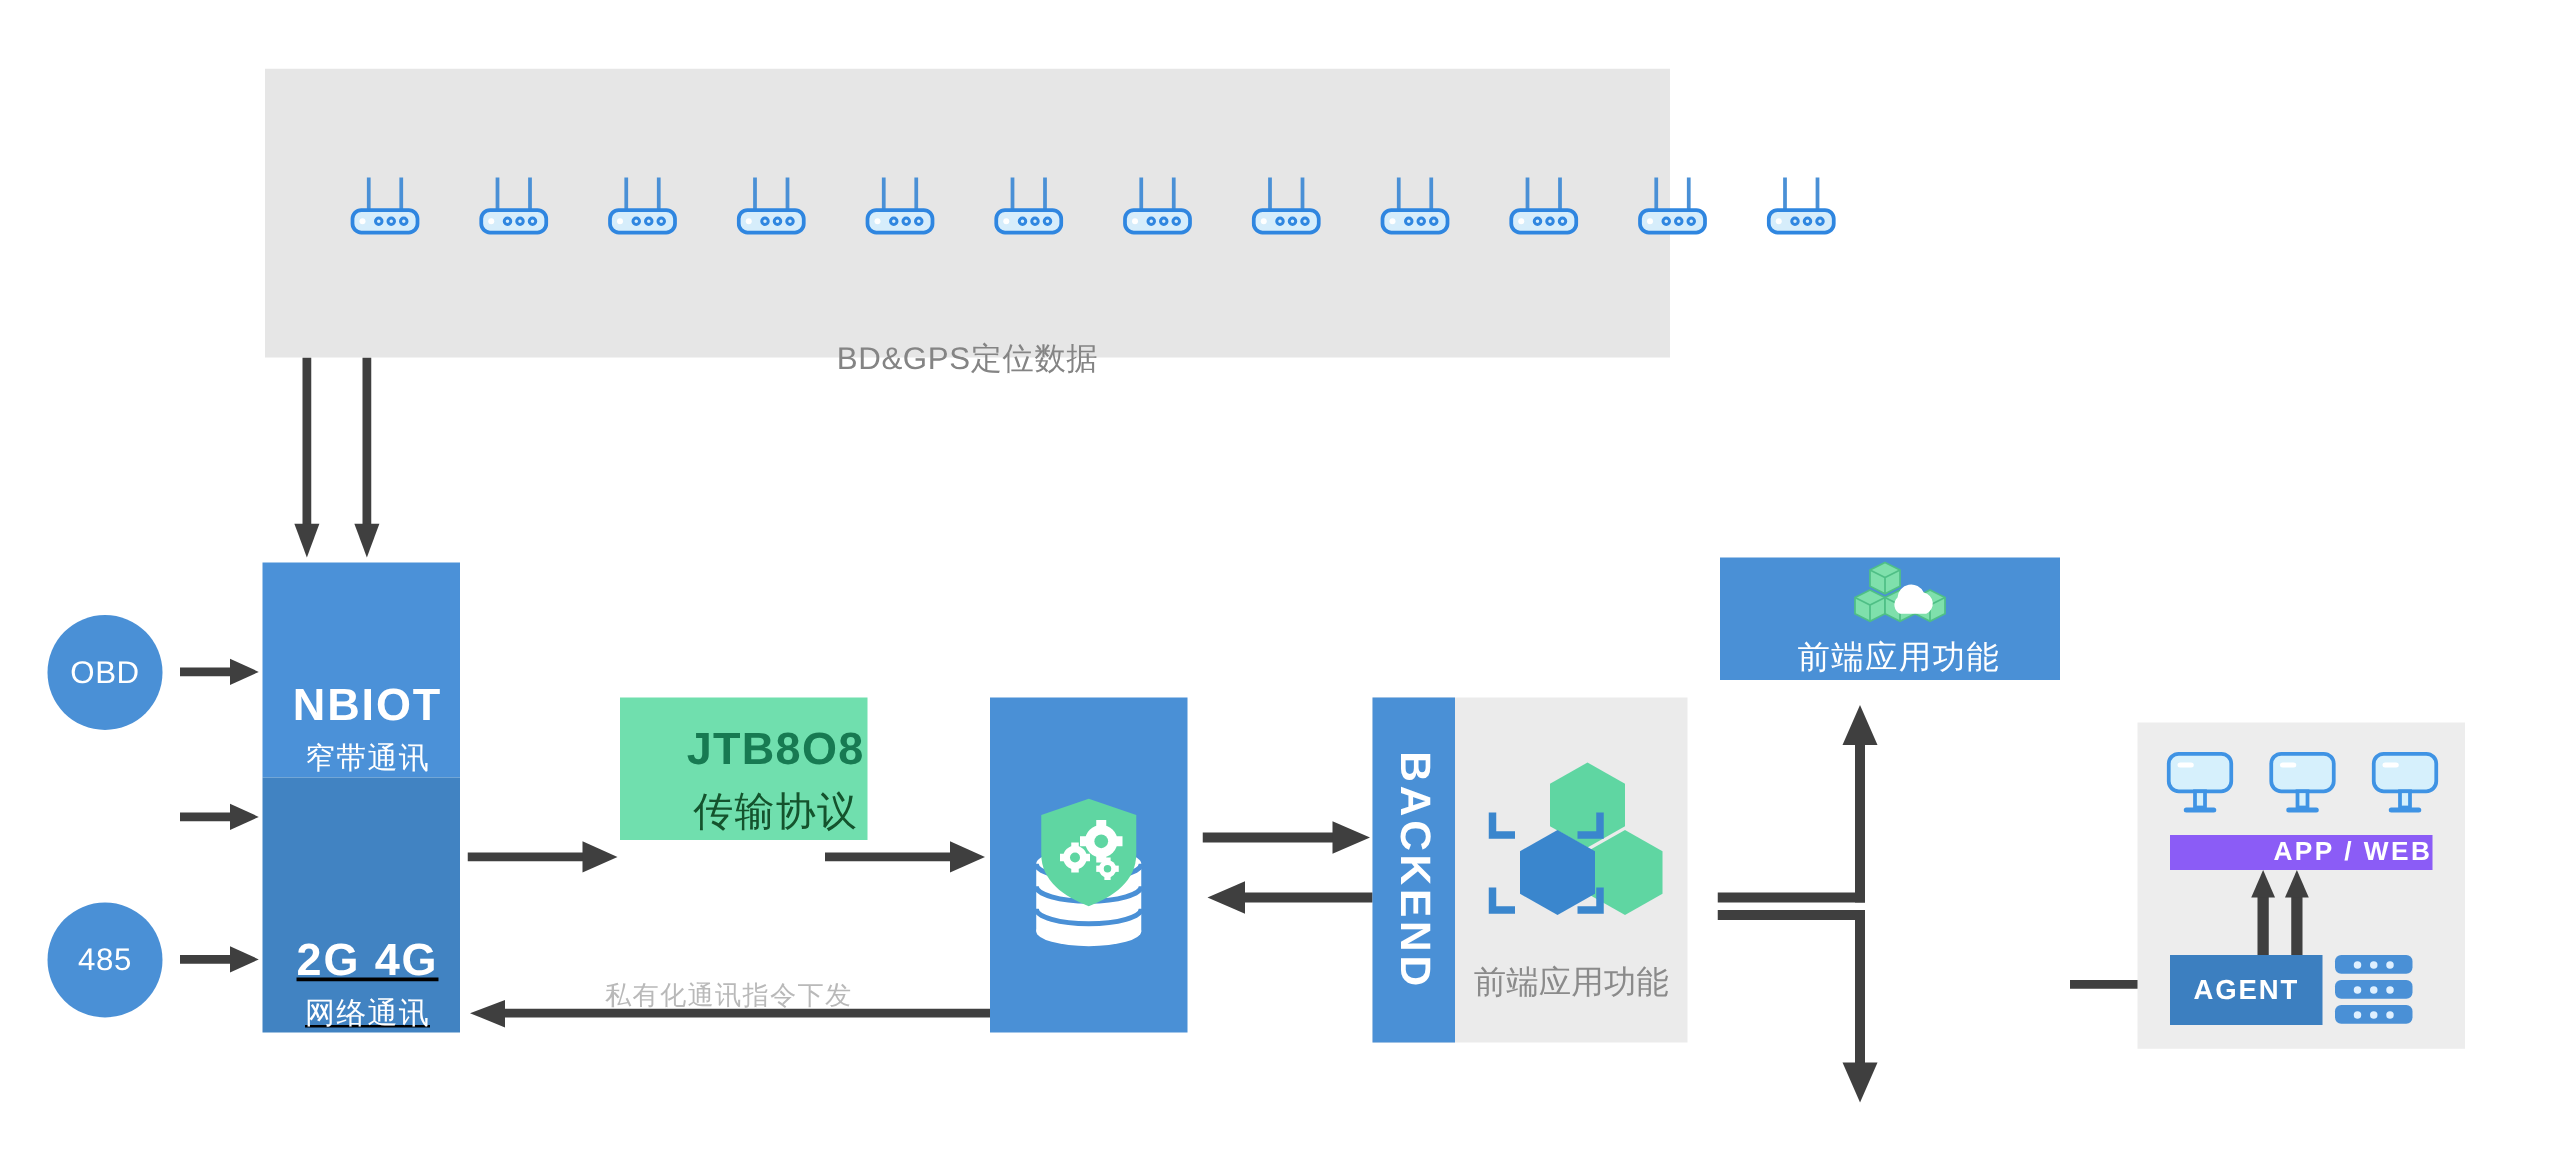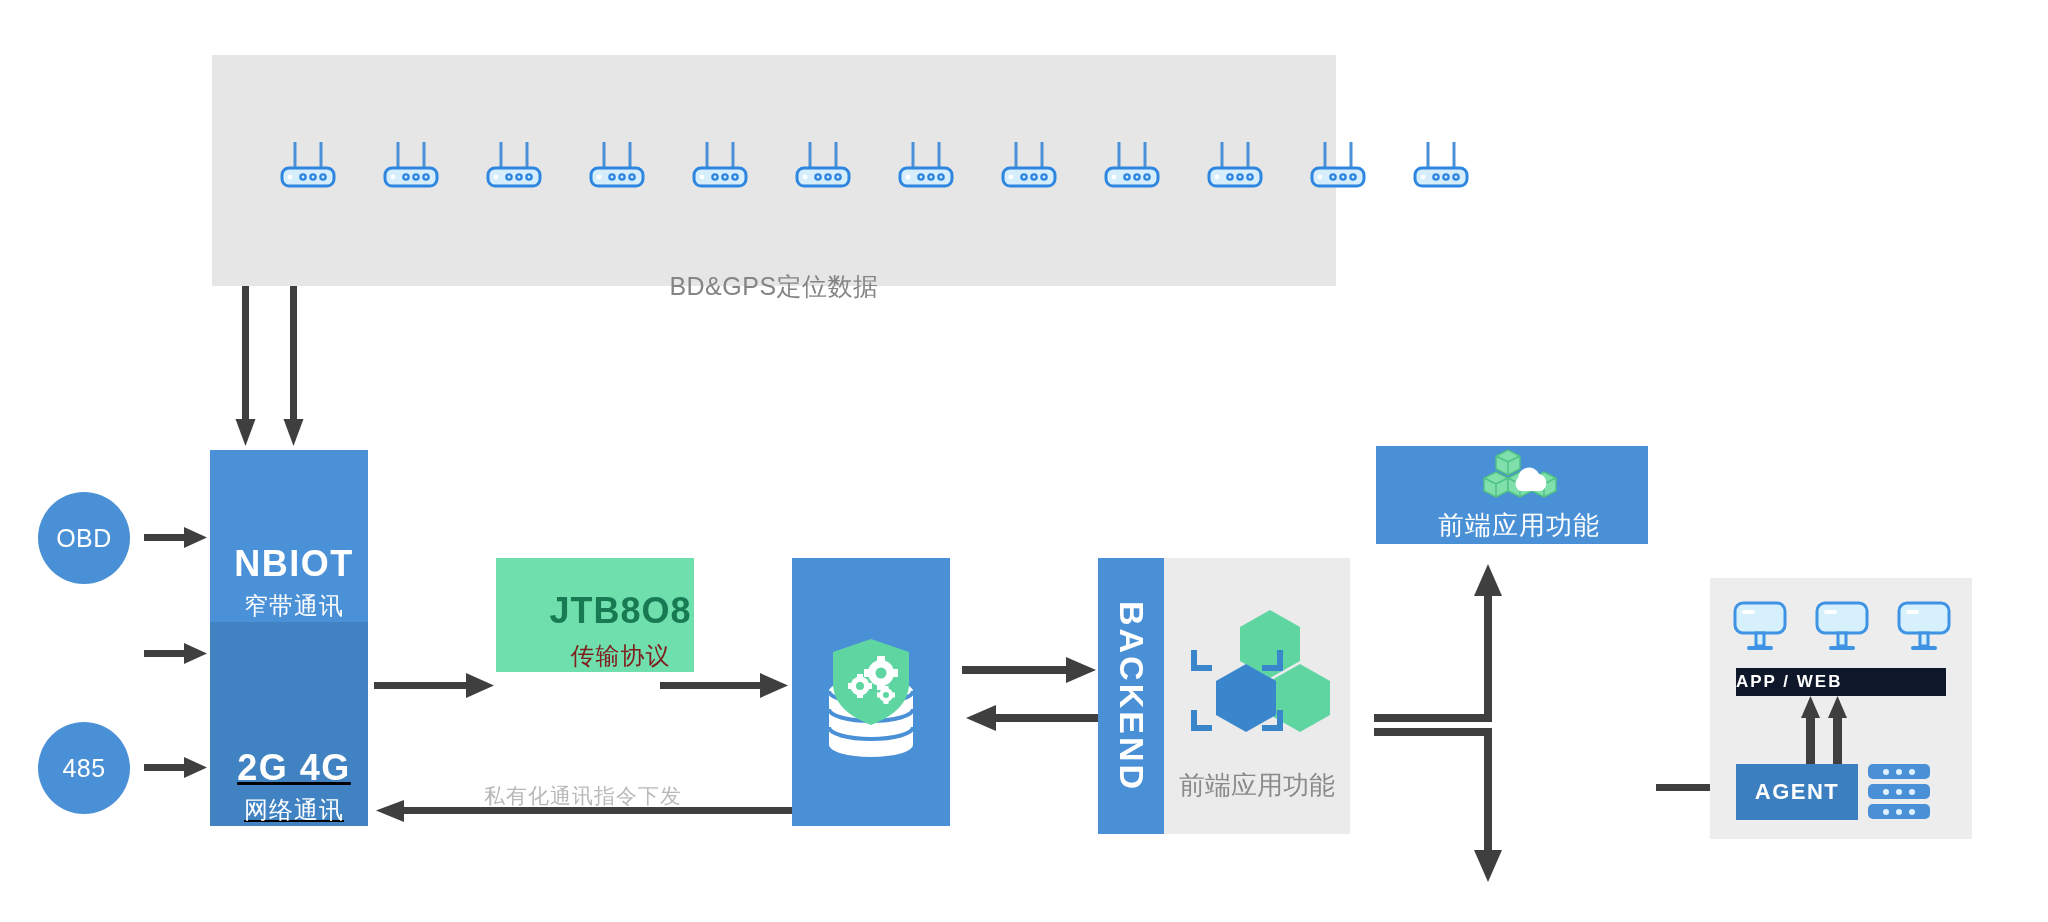--- a/index.html
+++ b/index.html
@@ -30,43 +30,43 @@
   .blk-center{
     display:flex;flex-direction:column;align-items:center;justify-content:flex-end;
     height:100%;color:#ffffff;margin-left:10px;
   }
   .blk-title{font-size:36px;font-weight:bold;letter-spacing:1.5px;line-height:1.15;}
   .blk-sub{font-size:24px;margin-top:6px;letter-spacing:1px;}
 
   
   .green-box{background:#70dfae;}
   .green-title{font-size:36px;font-weight:bold;color:#177a52;letter-spacing:1px;}
-  .green-sub{font-size:24px;color:#7f1d1d;margin-top:8px;letter-spacing:1px;}
+  .green-sub{font-size:32px;color:#14532d;margin-top:8px;letter-spacing:1px;}
 
   
   .db-box{background:#4a90d6;}
 
   
   .backend-panel{background:#ebebeb;}
   .backend-bar{background:#4a90d6;}
   .backend-word{
     color:#fff;font-size:34px;font-weight:bold;letter-spacing:3px;
     writing-mode:vertical-rl;white-space:nowrap;
   }
   .backend-label{color:#8a8a8a;font-size:26px;text-align:center;width:100%;}
 
   
   .blue-card{background:#4a90d6;display:flex;align-items:center;flex-direction:column;}
   .card-text{color:#ffffff;font-size:26px;letter-spacing:1px;}
 
   
   .agent-panel{background:#ededed;}
   .appweb{
-    background:#0f172a;color:#fff;font-size:17px;font-weight:bold;
-    letter-spacing:2px;display:flex;align-items:center;justify-content:flex-start;
+    background:#8b5cf6;color:#fff;font-size:21px;font-weight:bold;
+    letter-spacing:2px;display:flex;align-items:center;justify-content:flex-end;
   }
   .agent-box{
     background:#3c7fc0;color:#fff;font-size:22px;font-weight:bold;letter-spacing:1.5px;
     display:flex;align-items:center;justify-content:center;
   }
   .rack{background:#4a90d6;border-radius:5px;display:flex;align-items:center;justify-content:center;gap:7px;}
   .rack i{width:6px;height:6px;border-radius:50%;background:#dff0ff;display:block;}
 
   
   .ar{stroke:none;fill:#3f3f3f;}

